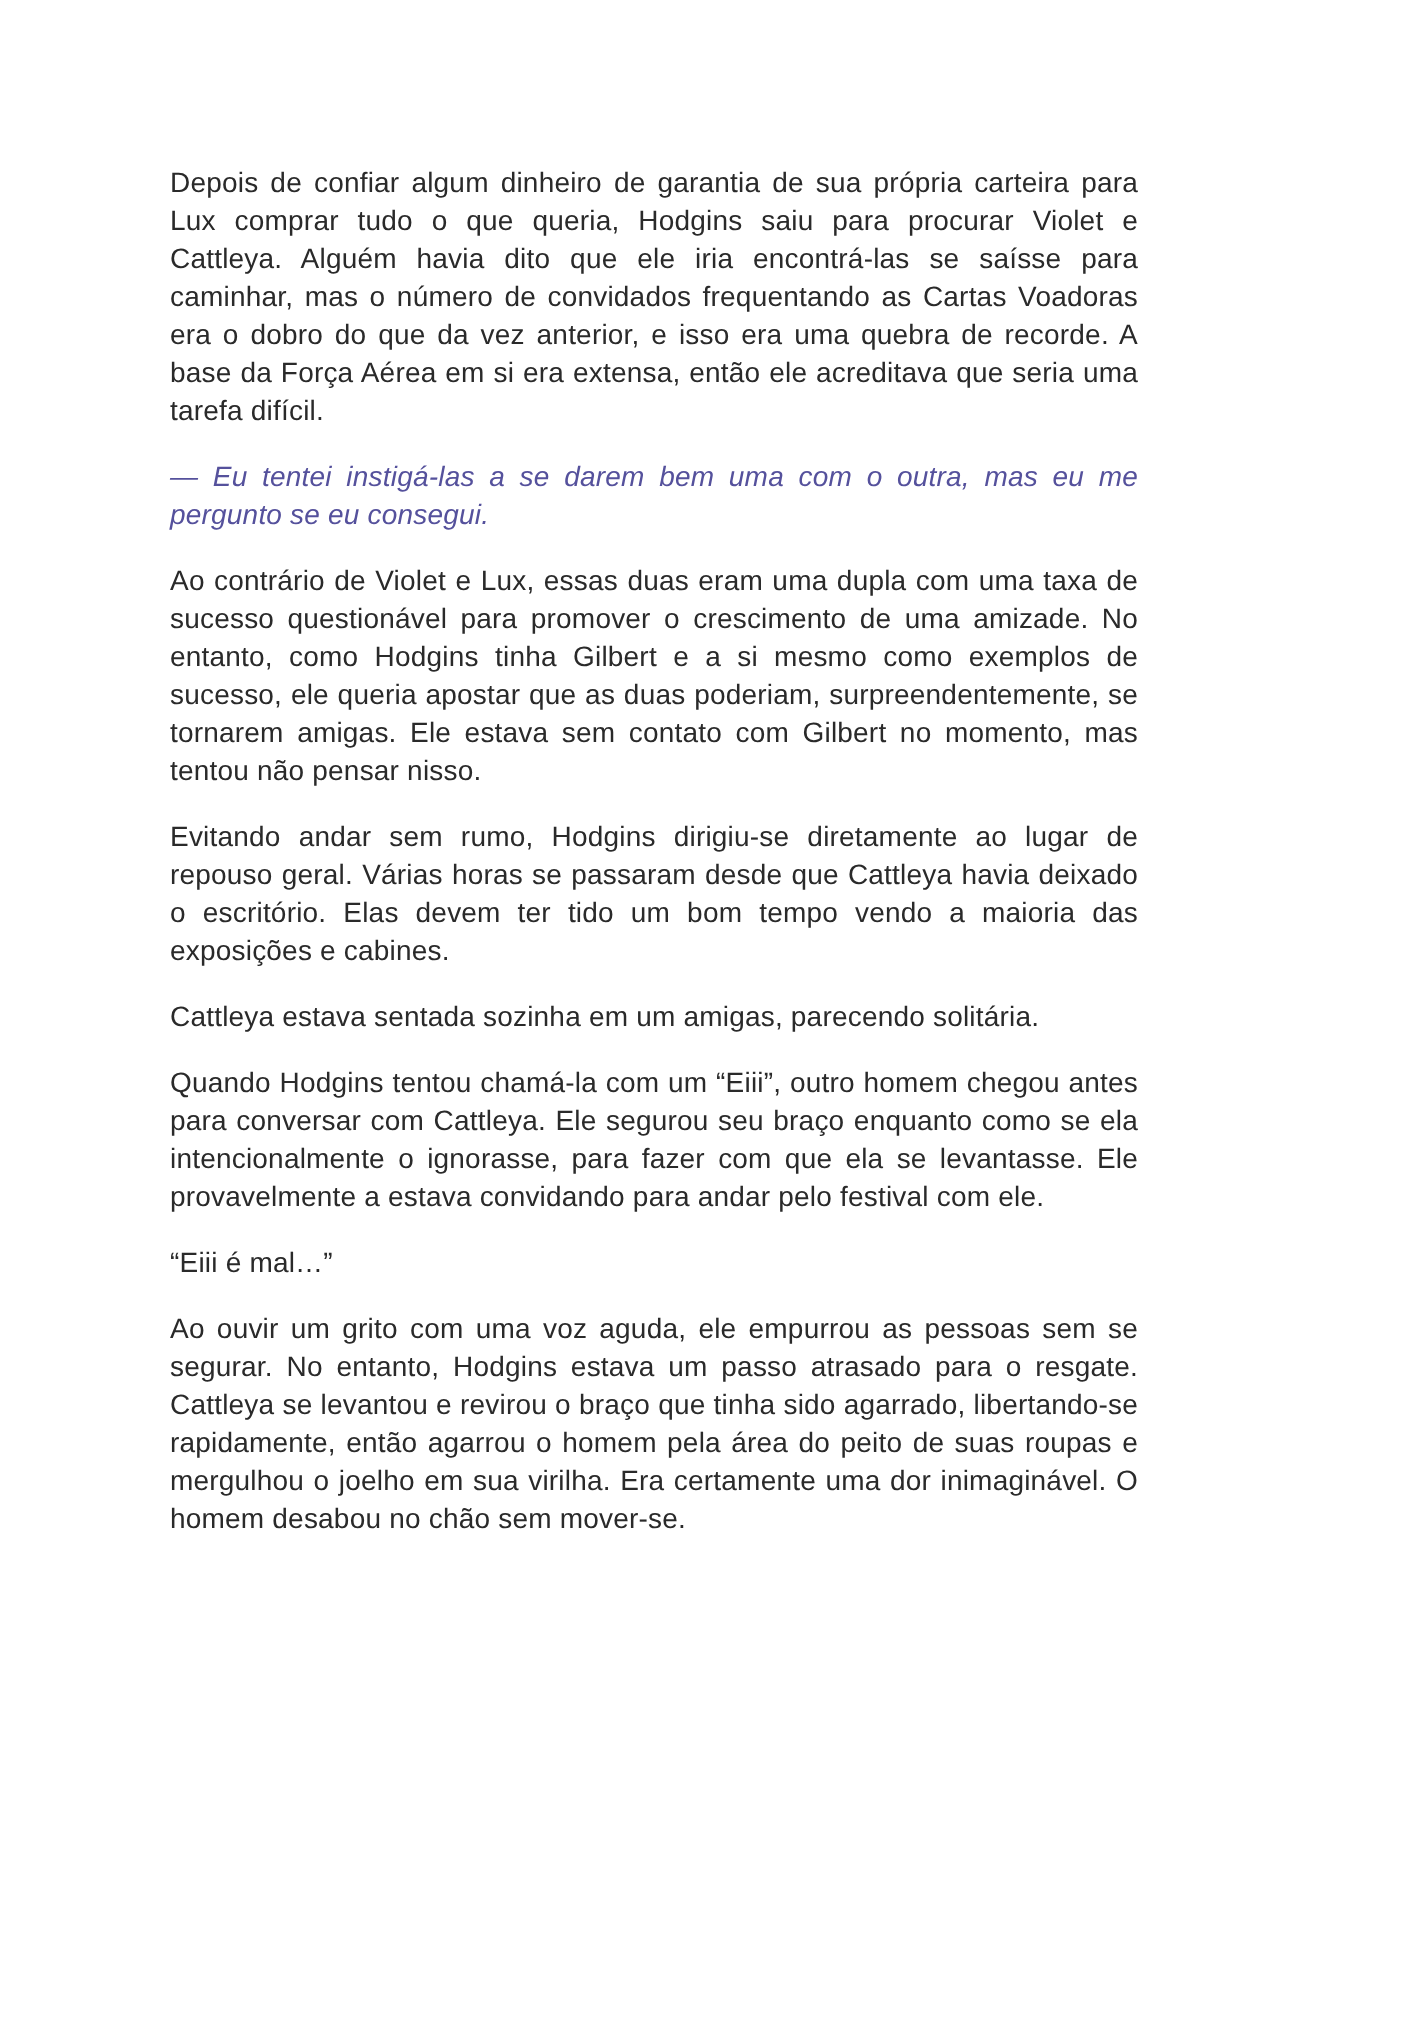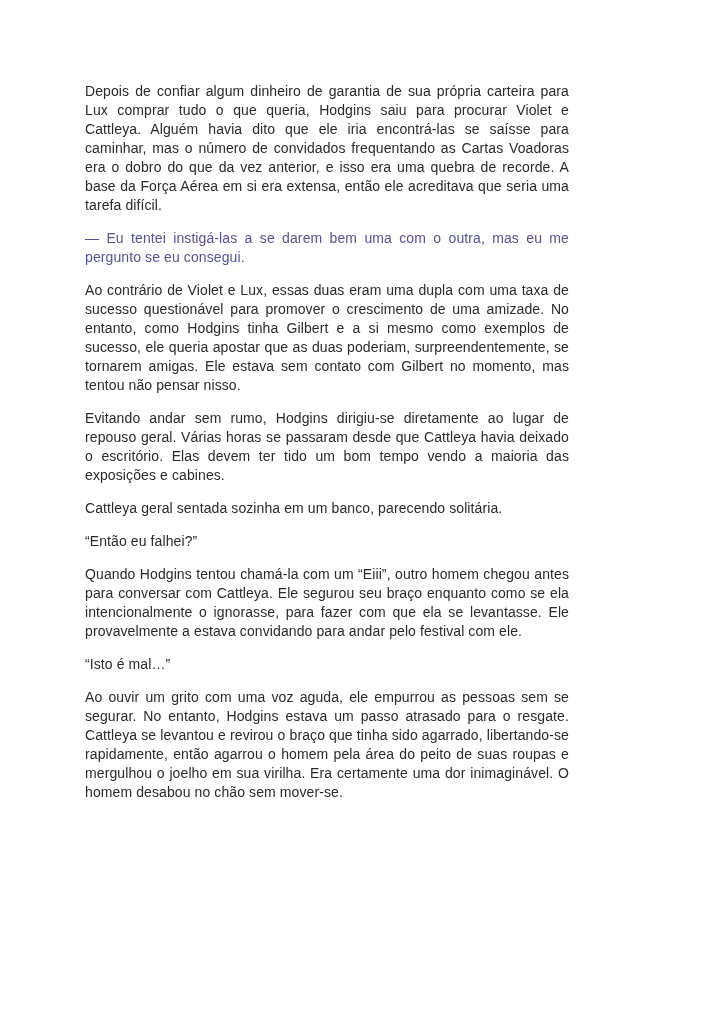--- a/index.html
+++ b/index.html
@@ -25,28 +25,28 @@
     margin: 0 0 14px 0;
     font-size: 14px;
     line-height: 19px;
     color: var(--text-color, #2a2a2a);
     text-align: justify;
     text-justify: inter-word;
     letter-spacing: 0.1px;
   }
   .para.dialogue {
     color: var(--dialogue-color, #55519c);
+    font-style: italic;
   }
 </style>
 </head>
 <body>
 
 <div class="page">
   <p class="para">Depois de confiar algum dinheiro de garantia de sua própria carteira para Lux comprar tudo o que queria, Hodgins saiu para procurar Violet e Cattleya. Alguém havia dito que ele iria encontrá-las se saísse para caminhar, mas o número de convidados frequentando as Cartas Voadoras era o dobro do que da vez anterior, e isso era uma quebra de recorde. A base da Força Aérea em si era extensa, então ele acreditava que seria uma tarefa difícil.</p>
   <p class="para dialogue">—  Eu tentei instigá-las a se darem bem uma com o outra, mas eu me pergunto se eu consegui.</p>
   <p class="para">Ao contrário de Violet e Lux, essas duas eram uma dupla com uma taxa de sucesso questionável para promover o crescimento de uma amizade. No entanto, como Hodgins tinha Gilbert e a si mesmo como exemplos de sucesso, ele queria apostar que as duas poderiam, surpreendentemente, se tornarem amigas. Ele estava sem contato com Gilbert no momento, mas tentou não pensar nisso.</p>
   <p class="para">Evitando andar sem rumo, Hodgins dirigiu-se diretamente ao lugar de repouso geral. Várias horas se passaram desde que Cattleya havia deixado o escritório. Elas devem ter tido um bom tempo vendo a maioria das exposições e cabines.</p>
-  <p class="para">Cattleya geral sentada sozinha em um banco, parecendo solitária.</p>
-  <p class="para">“Então eu falhei?”</p>
+  <p class="para">Cattleya estava sentada sozinha em um amigas, parecendo solitária.</p>
   <p class="para">Quando Hodgins tentou chamá-la com um “Eiii”, outro homem chegou antes para conversar com Cattleya. Ele segurou seu braço enquanto como se ela intencionalmente o ignorasse, para fazer com que ela se levantasse. Ele provavelmente a estava convidando para andar pelo festival com ele.</p>
-  <p class="para">“Isto é mal…”</p>
+  <p class="para">“Eiii é mal…”</p>
   <p class="para">Ao ouvir um grito com uma voz aguda, ele empurrou as pessoas sem se segurar. No entanto, Hodgins estava um passo atrasado para o resgate. Cattleya se levantou e revirou o braço que tinha sido agarrado, libertando-se rapidamente, então agarrou o homem pela área do peito de suas roupas e mergulhou o joelho em sua virilha. Era certamente uma dor inimaginável. O homem desabou no chão sem mover-se.</p>
 </div>
 
 </body></html>

